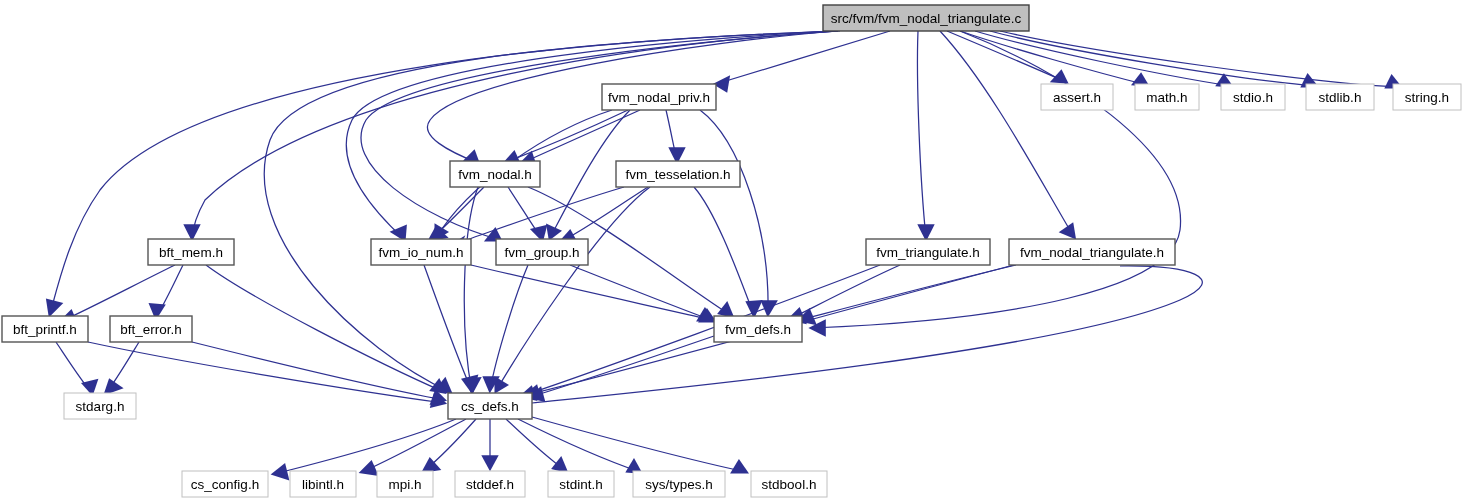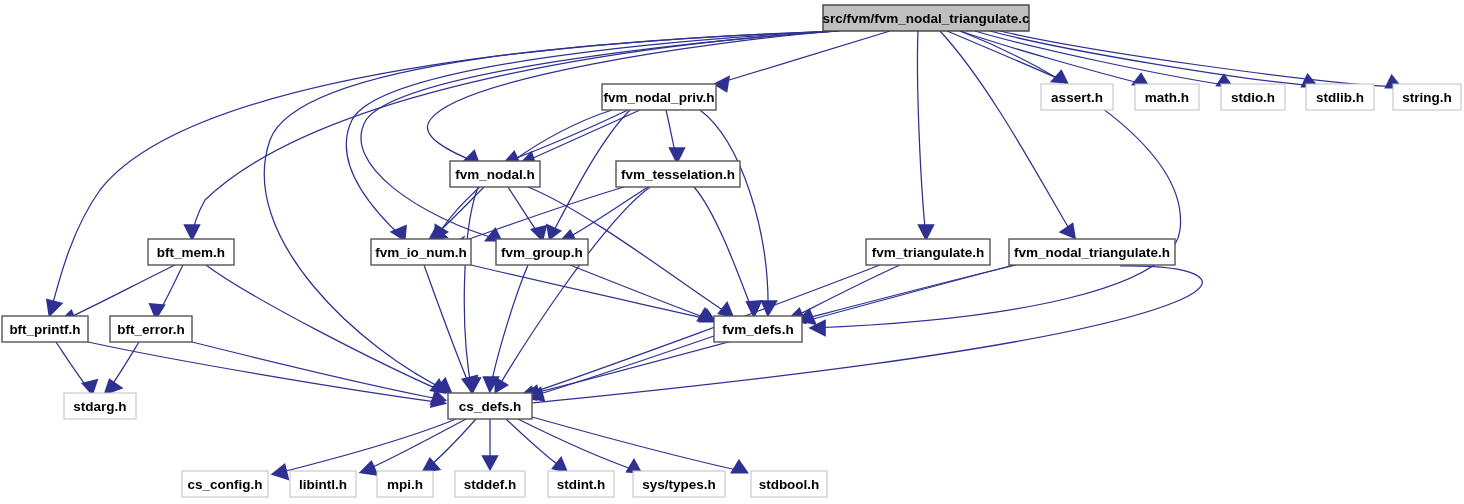--- a/index.html
+++ b/index.html
@@ -6,21 +6,20 @@
     margin: 0;
     padding: 0;
     background: #ffffff;
   }
   #canvas-wrap {
     position: relative;
     width: 1464px;
     height: 504px;
     background: #ffffff;
     overflow: hidden;
-    font-weight: bold;
   }
   svg#graph {
     position: absolute;
     left: 0;
     top: 0;
     width: 1464px;
     height: 504px;
     display: block;
   }
   .node-rect {

